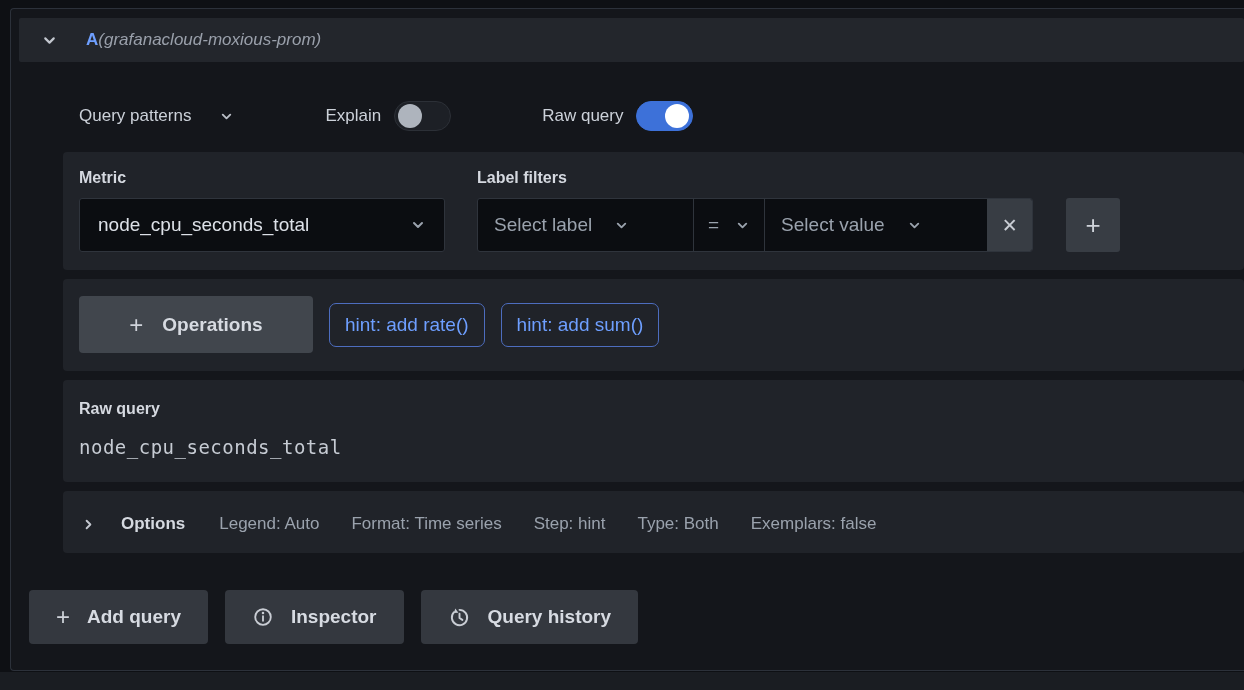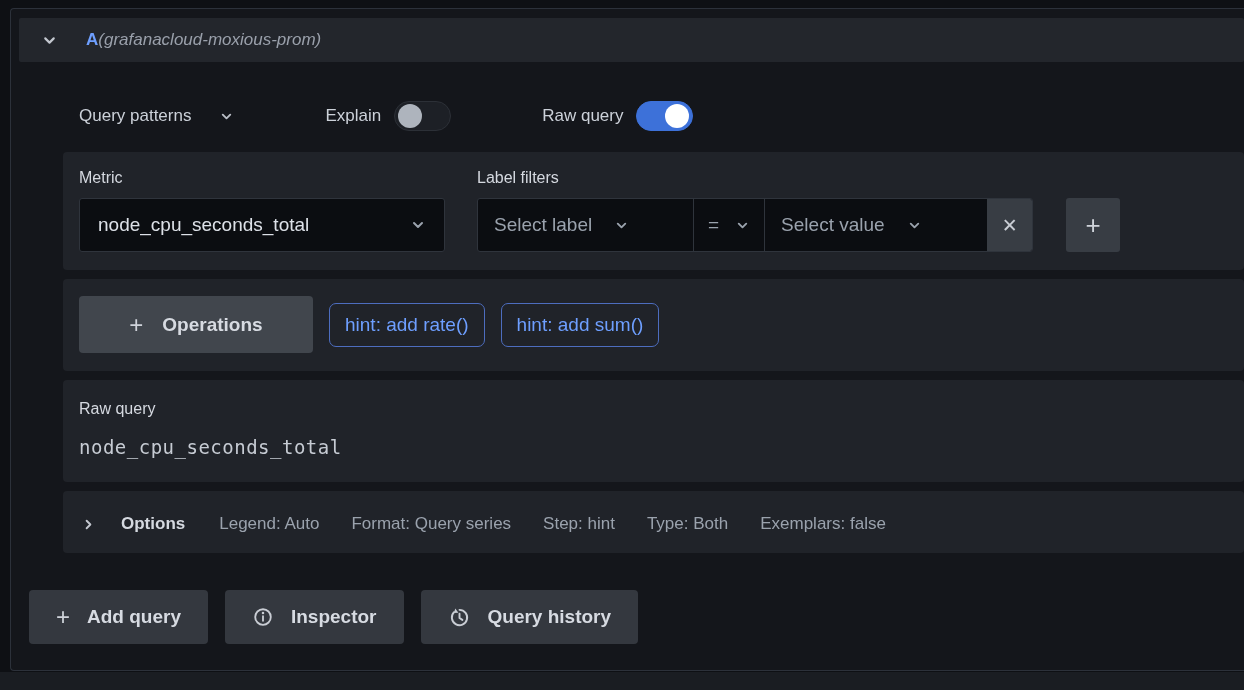--- a/index.html
+++ b/index.html
@@ -43,21 +43,21 @@
   }
   .switch .knob { width:24px; height:24px; border-radius:50%; position:absolute; top:2px; left:3px; background:#aeb4bd; }
   .switch.on { background:#3d71d9; border-color:#3d71d9; }
   .switch.on .knob { left:auto; right:3px; background:#ffffff; }
 
   
   .block { background:#202329; border-radius:4px; margin-bottom:9px; }
 
   
   .builder { display:flex; gap:32px; padding:17px 18px 18px 16px; }
-  .field-label { font-size:16px; font-weight:400; color:#d5d9e0; margin-bottom:11px; }
+  .field-label { font-size:16px; font-weight:700; color:#d5d9e0; margin-bottom:11px; }
   .ctl-row { display:flex; align-items:center; }
   .select {
     height:54px; background:#0b0d11; border:1px solid #2f343c; border-radius:3px;
     display:flex; align-items:center; padding:0 18px; font-size:19px; color:#dde1e8; cursor:pointer;
   }
   .select .chev { color:#9aa2ad; display:flex; margin-left:26px; }
   .metric-select { width:366px; justify-content:space-between; }
   .seg {
     display:flex; align-items:stretch; height:54px;
     border:1px solid #2f343c; border-radius:3px; background:#0b0d11; overflow:hidden;
@@ -222,21 +222,21 @@
       </div>
 
       <div class="block opts">
         <span class="chev">
           <svg width="15" height="15" viewBox="0 0 24 24" fill="none" stroke="currentColor" stroke-width="3" stroke-linecap="round" stroke-linejoin="round">
               <polyline points="9 6 15 12 9 18"></polyline>
             </svg>
         </span>
         <span class="opts-label">Options</span>
         <span class="opts-item">Legend: Auto</span>
-        <span class="opts-item">Format: Query series</span>
+        <span class="opts-item">Format: Time series</span>
         <span class="opts-item">Step: hint</span>
         <span class="opts-item">Type: Both</span>
         <span class="opts-item">Exemplars: false</span>
       </div>
 
     </div>
 
     <div class="footer">
       <button class="footer-btn">
         <span class="plus-glyph">+</span>

